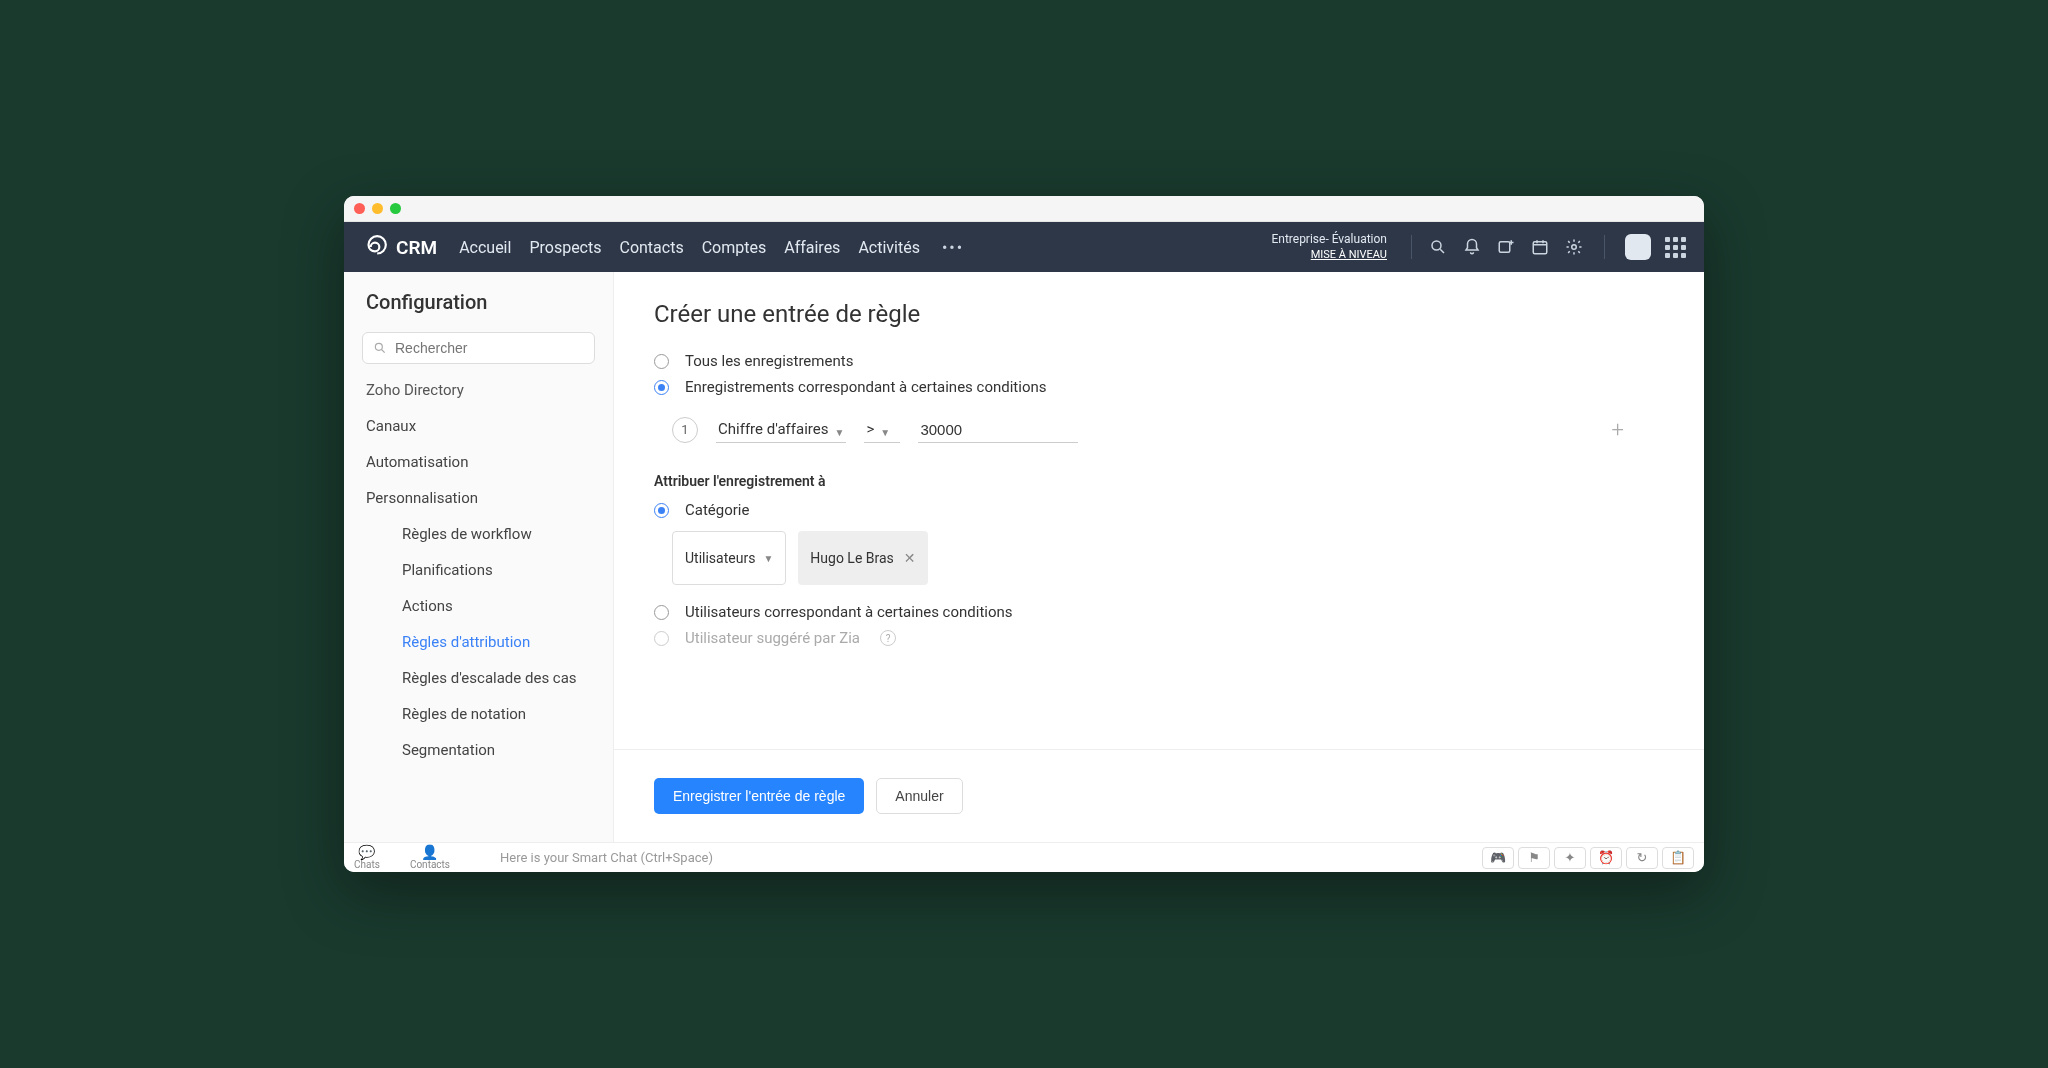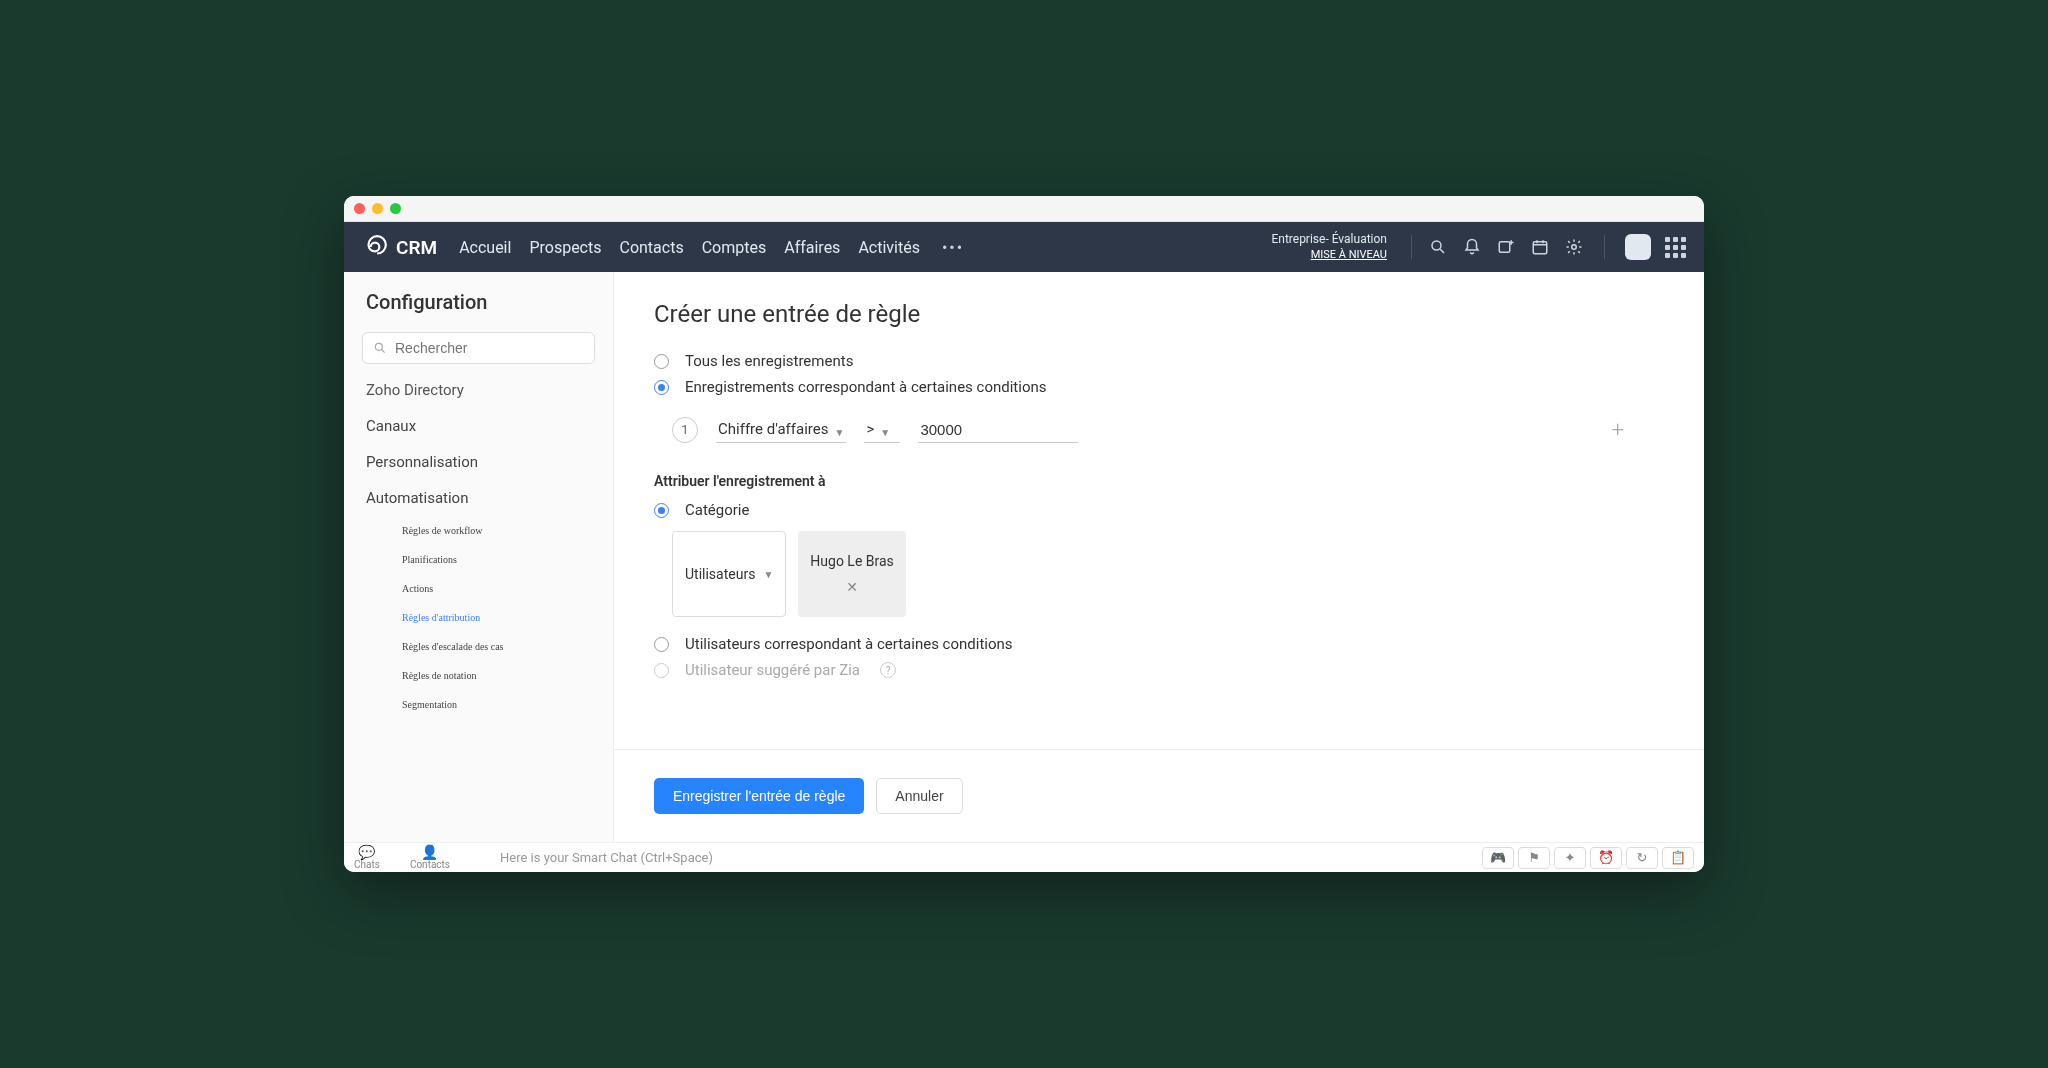--- a/index.html
+++ b/index.html
@@ -59,21 +59,21 @@
 
   .body { display:flex; height: 570px; }
 
   .sidebar { width: 270px; background:#fafafa; border-right:1px solid #eee; padding:18px 0 0 0; overflow:hidden;}
   .sidebar-title { font-size:20px; color:#333; padding:0 22px 12px; font-weight:500;}
   .search-box { margin:6px 18px 14px; border:1px solid #ddd; border-radius:6px; padding:7px 10px; display:flex; align-items:center; gap:8px; background:#fff; color:#999; font-size:14px;}
   .search-box svg { width:14px; height:14px; stroke:#aaa;}
   .side-list { padding: 0 0 0 22px; font-size:15px; color:#444; }
   .side-item { padding: 9px 0; cursor:pointer; }
   .side-sub { padding-left: 36px; }
-  .side-sub .side-item { font-size:10px;font-family:Liberation Serif, serif; }
+  .side-sub .side-item { font-size:15px; }
   .side-item.active { color:#3b82f6; }
   .side-item.cut { color:#555; }
 
   .main { flex:1; display:flex; flex-direction:column; overflow:hidden;justify-content:center;}
   .content { flex:1; overflow-y:auto; padding:28px 40px 20px;}
   h1.page-title { font-size:24px; font-weight:400; color:#333; margin-bottom:24px;}
   .section-label { font-size:14px; font-weight:600; color:#333; margin-bottom:12px;}
   .radio-row { display:flex; align-items:center; gap:16px; margin:8px 0; font-size:15px; color:#333;}
   .radio-row.disabled { color:#aaa; }
   .radio { width:15px; height:15px; border:1.5px solid #999; border-radius:50%; display:inline-flex; align-items:center; justify-content:center; cursor:pointer;}
@@ -85,21 +85,21 @@
   .cond-num { width:26px; height:26px; border:1px solid #ccc; border-radius:50%; display:flex; align-items:center; justify-content:center; font-size:13px; color:#666;}
   .dropdown-field { display:flex; align-items:flex-end; gap:6px; border-bottom:1px solid #ccc; padding:4px 2px; font-size:15px; color:#333; cursor:pointer;}
   .dropdown-field .caret { font-size:10px; color:#888;}
   .value-field { border:none; border-bottom:1px solid #ccc; font-size:15px; padding:4px 2px; width:160px; outline:none; color:#333;}
   .add-cond { color:#aaa; font-size:22px; font-weight:300; cursor:pointer; margin-left:auto; margin-right:40px;}
 
   .assign-block { margin-top:10px; }
   .chip-row { display:flex; gap:12px; margin:12px 0 18px 18px;}
   .dropdown-box { border:1px solid #ddd; border-radius:4px; padding:18px 12px; font-size:14px; color:#333; display:flex; align-items:center; gap:8px; cursor:pointer; background:#fff;}
   .dropdown-box .caret { font-size:10px; color:#888;}
-  .chip { background:#eee; border-radius:4px; padding:22px 12px; font-size:14px; color:#333; display:flex; align-items:center; gap:10px;flex-direction:column;}
+  .chip { background:#eee; border-radius:4px; padding:9px 12px; font-size:14px; color:#333; display:flex; align-items:center; gap:10px;}
   .chip .x { color:#888; cursor:pointer;}
   .help-icon { width:16px; height:16px; border:1px solid #ccc; border-radius:50%; display:inline-flex; align-items:center; justify-content:center; font-size:10px; color:#aaa; margin-left:4px;}
 
   .footer { border-top:1px solid #eee; padding:28px 40px; display:flex; gap:12px;}
   .btn { padding:9px 18px; border-radius:5px; font-size:14px; cursor:pointer; border:1px solid transparent;}
   .btn-primary { background:#2684ff; color:#fff; }
   .btn-secondary { background:#fff; color:#444; border-color:#ddd;}
 
   .bottombar { height:30px; border-top:1px solid #eee; display:flex; align-items:center; padding:0 10px; font-size:12px; color:#999; background:#fff;}
   .bb-left { display:flex; gap:30px; align-items:center;}
@@ -194,22 +194,22 @@
       <div class="search-box">
         <svg viewBox="0 0 24 24" fill="none" stroke="currentColor" stroke-width="2">
             <circle cx="10" cy="10" r="6"></circle>
             <line x1="15" y1="15" x2="20" y2="20"></line>
           </svg>
         <input style="border: none; outline: none; background: transparent; flex: 1 1 0%; font-size: 14px;" placeholder="Rechercher">
       </div>
       <div class="side-list">
         <div class="side-item cut" style="margin-top:-6px;">Zoho Directory</div>
         <div class="side-item">Canaux</div>
+        <div class="side-item">Automatisation</div>
         <div class="side-item">Personnalisation</div>
-        <div class="side-item">Automatisation</div>
         <div class="side-sub">
           <div class="side-item">Règles de workflow</div>
           <div class="side-item">Planifications</div>
           <div class="side-item">Actions</div>
           <div class="side-item active">Règles d'attribution</div>
           <div class="side-item">Règles d'escalade des cas</div>
           <div class="side-item">Règles de notation</div>
           <div class="side-item">Segmentation</div>
         </div>
       </div>

